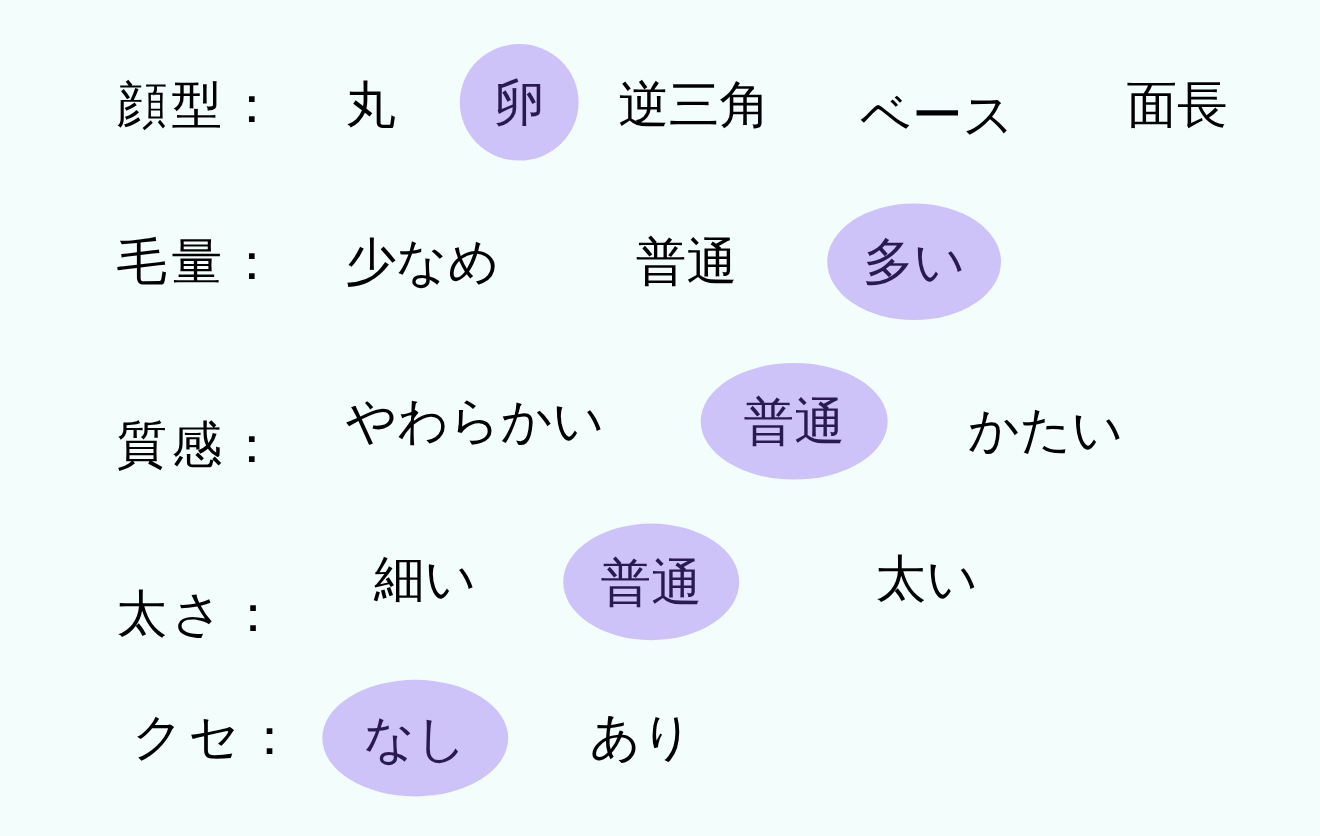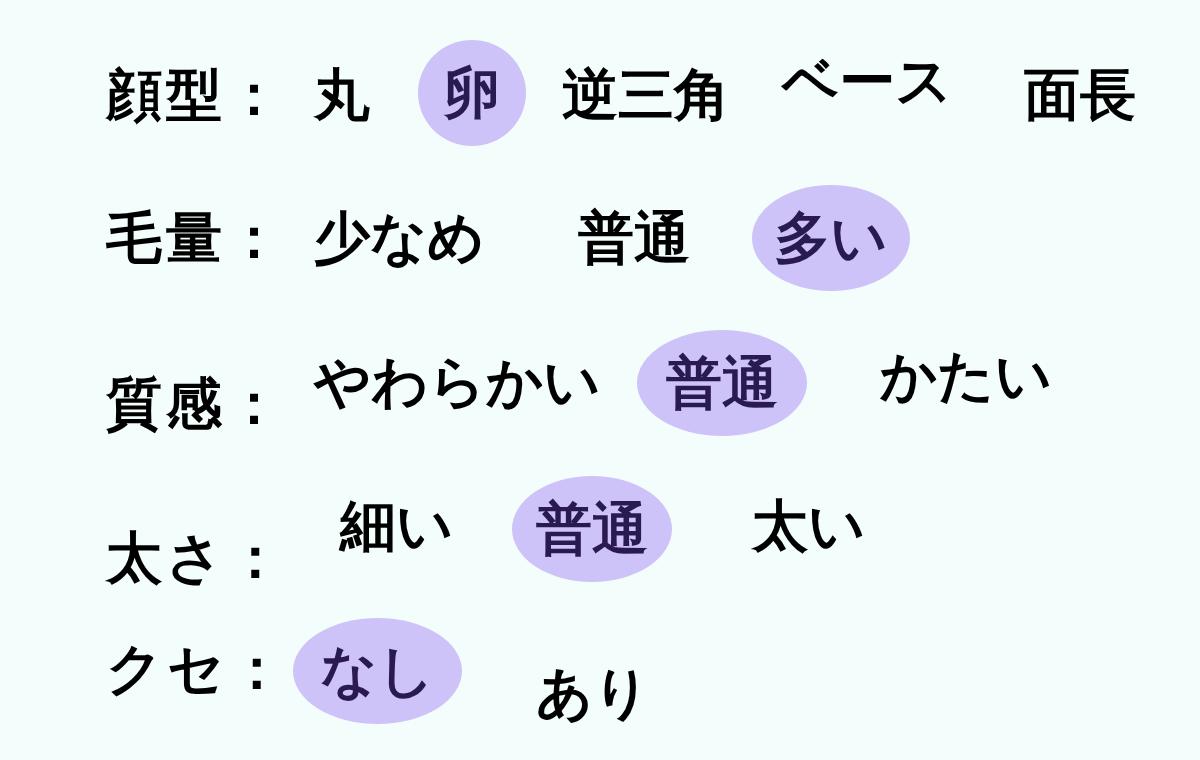--- a/index.html
+++ b/index.html
@@ -4,22 +4,22 @@
 <style>
   html, body { margin: 0; padding: 0; }
   body {
     width: 1200px; height: 760px; overflow: hidden;
     background: #f3fdfc;
     font-family: "DejaVu Sans", "Liberation Sans", sans-serif;
     position: relative;
   }
   .label, .opt {
     position: absolute;
-    font-weight: bold;
-    font-size: 56px;
+    font-weight: normal;
+    font-size: 46px;
     line-height: 1;
     color: #000000;
     white-space: nowrap;
     transform: translateY(-50%);
   }
   .label { letter-spacing: 4px; }
   .opt.sel-wrap {
     display: flex; align-items: center; justify-content: center;
     border-radius: 50%;
     background: #cec3f8;
@@ -28,41 +28,41 @@
 </style>
 </head>
 <body>
 
 <div class="label" style="left:106px; top:95px;">顔型：</div>
 <div class="opt" style="left:314px; top:95px;">丸</div>
 <div class="opt sel-wrap" style="left:418px; top:93px; width:108px; height:106px;">
   <span>卵</span>
 </div>
 <div class="opt" style="left:562px; top:95px;">逆三角</div>
-<div class="opt" style="left:782px; top:81px;">ベース</div>
+<div class="opt" style="left:782px; top:104px;">ベース</div>
 <div class="opt" style="left:1024px; top:95px;">面長</div>
 
 <div class="label" style="left:106px; top:238px;">毛量：</div>
 <div class="opt" style="left:314px; top:238px;">少なめ</div>
 <div class="opt" style="left:578px; top:238px;">普通</div>
 <div class="opt sel-wrap" style="left:752px; top:238px; width:158px; height:106px;text-align:center;">
   <span>多い</span>
 </div>
 
 <div class="label" style="left:106px; top:404px;">質感：</div>
 <div class="opt" style="left:314px; top:382px;">やわらかい</div>
 <div class="opt sel-wrap" style="left:637px; top:383px; width:170px; height:106px;">
   <span>普通</span>
 </div>
-<div class="opt" style="left:880px; top:376px;">かたい</div>
+<div class="opt" style="left:880px; top:390px;">かたい</div>
 
 <div class="label" style="left:106px; top:526px;margin-top:32px;">太さ：</div>
 <div class="opt" style="left:340px; top:526px;">細い</div>
 <div class="opt sel-wrap" style="left:512px; top:529px; width:160px; height:106px;">
   <span>普通</span>
 </div>
-<div class="opt" style="left:752px; top:526px;">太い</div>
+<div class="opt" style="left:796px; top:526px;">太い</div>
 
-<div class="label" style="left:106px; top:669px;">クセ：</div>
+<div class="label" style="left:120px; top:669px;">クセ：</div>
 <div class="opt sel-wrap" style="left:293px; top:671px; width:169px; height:106px;">
   <span>なし</span>
 </div>
-<div class="opt" style="left:536px; top:669px;margin-top:24px;">あり</div>
+<div class="opt" style="left:536px; top:669px;">あり</div>
 
 </body></html>

